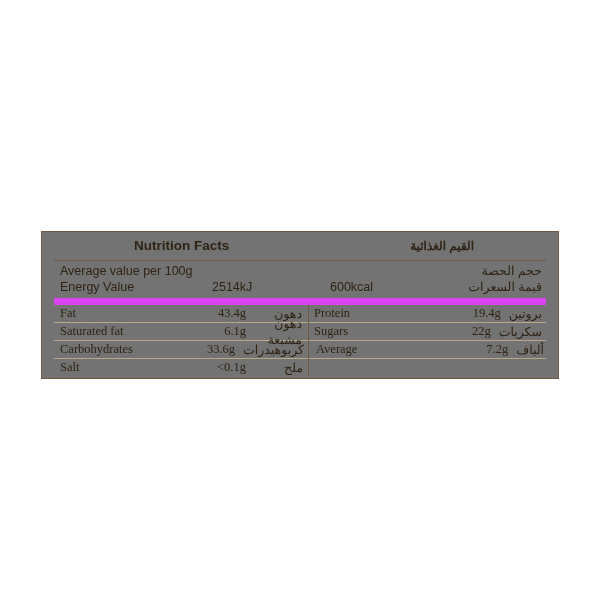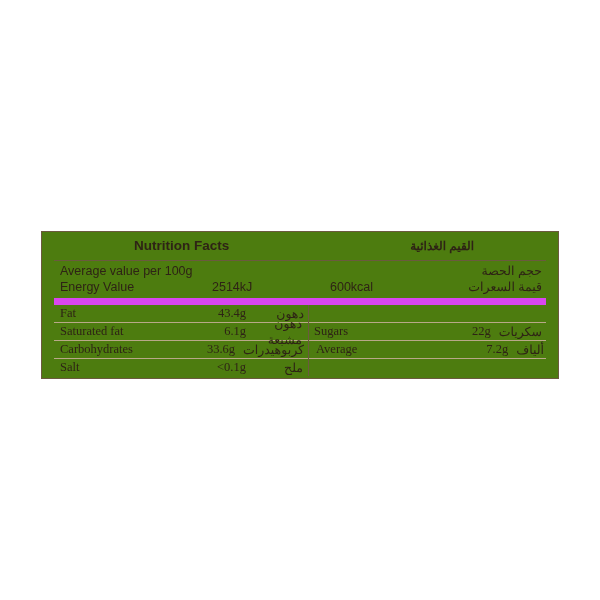--- a/index.html
+++ b/index.html
@@ -17,21 +17,21 @@
   }
 
   #panel {
     position: absolute;
     left: 41px;
     top: 231px;
     width: 518px;
     height: 148px;
     border: 1px solid #6b5a3e;
     box-sizing: border-box;
-    background: #4d7c0f;
+    background: #737373;
   }
 
   .inner {
     position: absolute;
     left: 12px;
     top: 6px;
     right: 12px;
     bottom: 6px;
   }
 
@@ -185,20 +185,25 @@
 
     <div class="tbl">
       <div class="vdiv"></div>
 
       <div class="row">
         <div class="half left">
           <div class="cell-name">Fat</div>
           <div class="cell-val">43.4g</div>
           <div class="cell-ar">دهون</div>
         </div>
+        <div class="half right">
+          <div class="cell-name">Protein</div>
+          <div class="cell-val">19.4g</div>
+          <div class="cell-ar">بروتين</div>
+        </div>
       </div>
 
       <div class="row">
         <div class="half left">
           <div class="cell-name">Saturated fat</div>
           <div class="cell-val">6.1g</div>
           <div class="cell-ar">دهون مشبعة</div>
         </div>
         <div class="half right">
           <div class="cell-name">Sugars</div>

